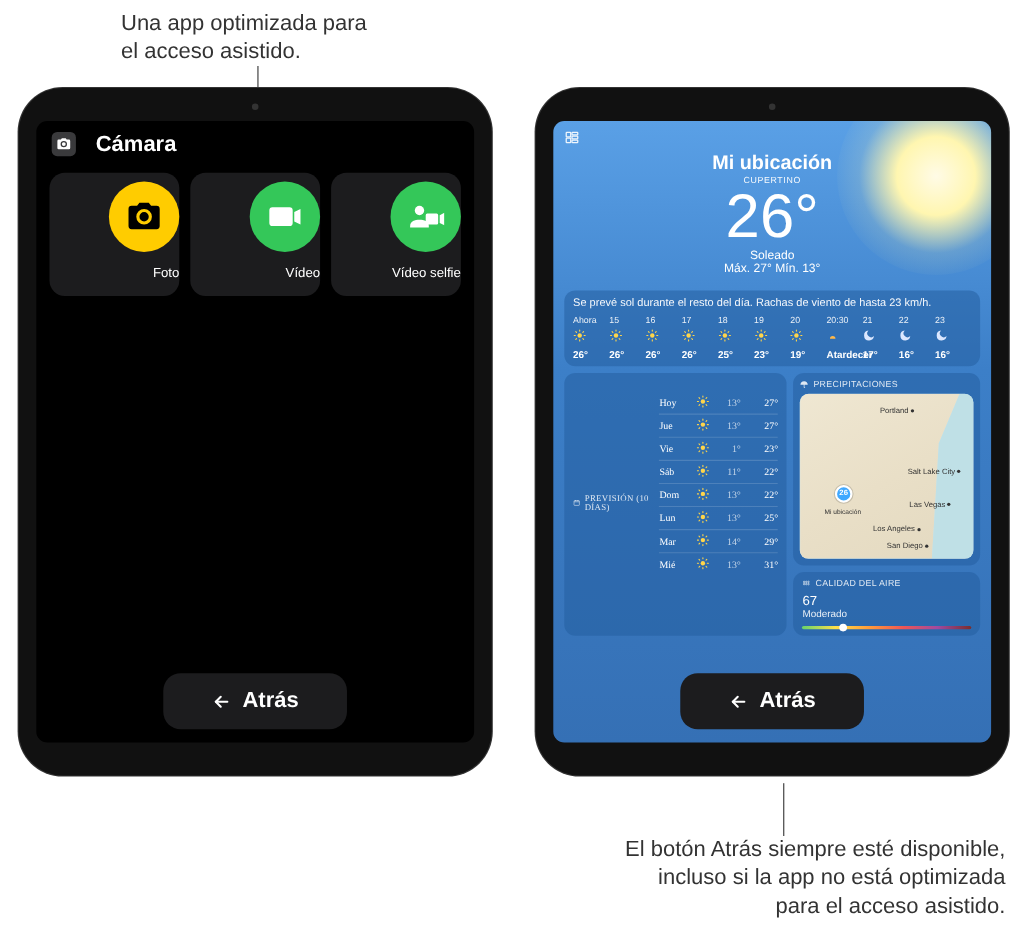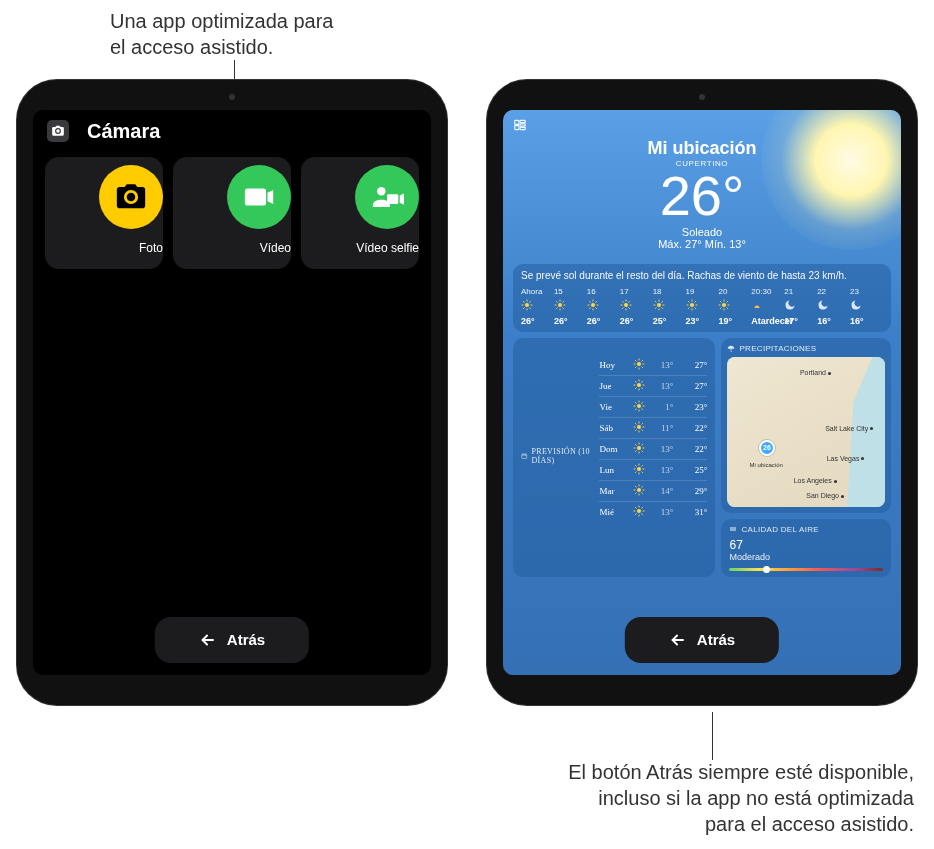--- a/index.html
+++ b/index.html
@@ -109,22 +109,23 @@
 
   .back-button {
     position: absolute;
     bottom: 12px;
     left: 50%;
     transform: translateX(-50%);
     background: #1c1c1e;
     border-radius: 16px;
     padding: 14px 44px;
     display: flex;
+    align-items: center;
     gap: 10px;
-    font-size: 15px;
+    font-size: 20px;
     font-weight: 600;
   }
   .back-button svg { width: 18px; height: 18px; }
 
   
   .weather-screen {
     background: linear-gradient(180deg, #5aa0e6 0%, #3c7fc8 40%, #3570b5 100%);
     color: #fff;
     font-size: 10px;
   }

